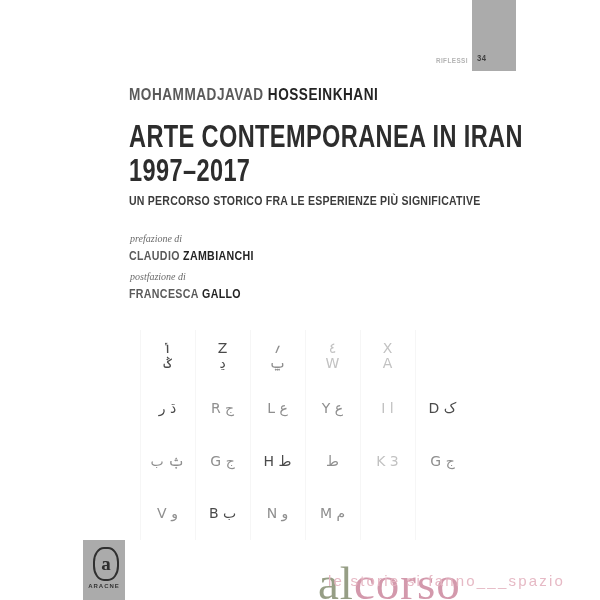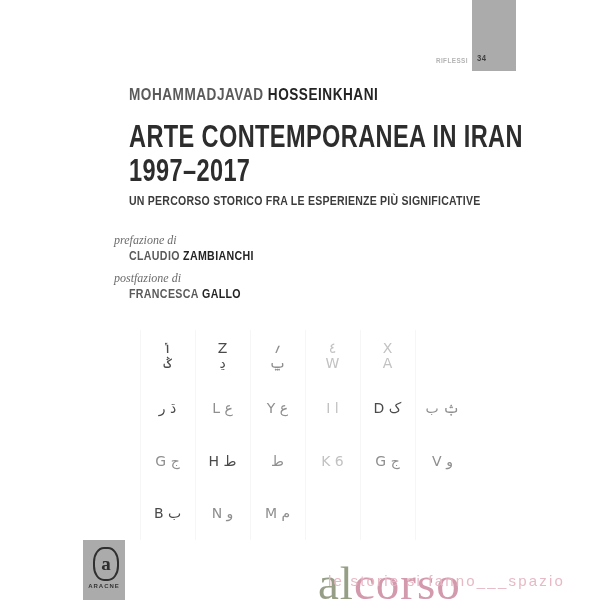--- a/index.html
+++ b/index.html
@@ -17,22 +17,22 @@
   
   .author{position:absolute;left:129px;top:86px;font-size:16px;white-space:nowrap;
           transform:scaleX(.85);transform-origin:left top;letter-spacing:.6px;}
   .name-light{font-weight:700;color:#5a5a5a;}
   .name-bold{font-weight:800;color:#242424;}
   .title{position:absolute;left:129px;top:120px;font-size:31px;font-weight:800;color:#2d2d2d;
          line-height:34px;white-space:nowrap;transform:scaleX(.76);transform-origin:left top;
          letter-spacing:.5px;}
   .subtitle{position:absolute;left:129px;top:193px;font-size:13.5px;font-weight:700;color:#3c3c3c;
             white-space:nowrap;transform:scaleX(.78);transform-origin:left top;letter-spacing:.3px;}
-  .credit-label{position:absolute;left:114px;font-family:"Liberation Serif",serif;font-style:italic;
-                font-size:12px;color:#6b6b6b;}
+  .credit-label{position:absolute;left:130px;font-family:"Liberation Serif",serif;font-style:italic;
+                font-size:10px;color:#6b6b6b;}
   .credit-name{position:absolute;left:129px;font-size:12.5px;white-space:nowrap;
                transform:scaleX(.85);transform-origin:left top;letter-spacing:.4px;}
   .pref-label{top:233px;} .pref-name{top:249px;}
   .post-label{top:271px;} .post-name{top:287px;}
 
   
   .letter-grid{position:absolute;left:140px;top:330px;width:330px;height:210px;
                display:grid;grid-template-columns:repeat(6,1fr);grid-template-rows:repeat(4,1fr);
                background:repeating-linear-gradient(to right,rgba(0,0,0,0.035) 0 1px,transparent 1px 55px);}
   .letter-cell{display:flex;align-items:center;justify-content:center;text-align:center;
@@ -97,29 +97,30 @@
       <div class="letter-cell shade-dark">Z
 ڍ</div>
       <div class="letter-cell shade-mid">؍
 ݐ</div>
       <div class="letter-cell shade-light">٤
 W</div>
       <div class="letter-cell shade-light">X
 A</div>
       <div class="letter-cell shade-light"></div>
       <div class="letter-cell shade-dark">ڌ ر</div>
+      <div class="letter-cell shade-mid">R ج</div>
       <div class="letter-cell shade-mid">L ع</div>
       <div class="letter-cell shade-mid">Y ع</div>
       <div class="letter-cell shade-light">I ا</div>
       <div class="letter-cell shade-dark">D ک</div>
       <div class="letter-cell shade-mid">ݑ ب</div>
       <div class="letter-cell shade-mid">G ج</div>
       <div class="letter-cell shade-dark">H ط</div>
       <div class="letter-cell shade-mid">ط</div>
-      <div class="letter-cell shade-light">K 6</div>
+      <div class="letter-cell shade-light">K 3</div>
       <div class="letter-cell shade-mid">G ج</div>
       <div class="letter-cell shade-mid">V و</div>
       <div class="letter-cell shade-dark">B ب</div>
       <div class="letter-cell shade-mid">N و</div>
       <div class="letter-cell shade-mid">M م</div>
       <div class="letter-cell shade-light"></div>
     </div>
 
   <div class="publisher-bar">
     <div class="publisher-logo">a</div>

